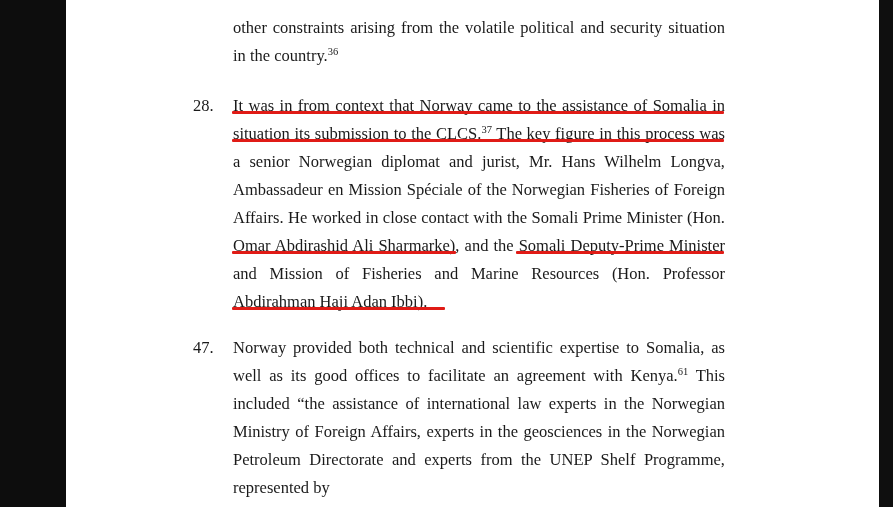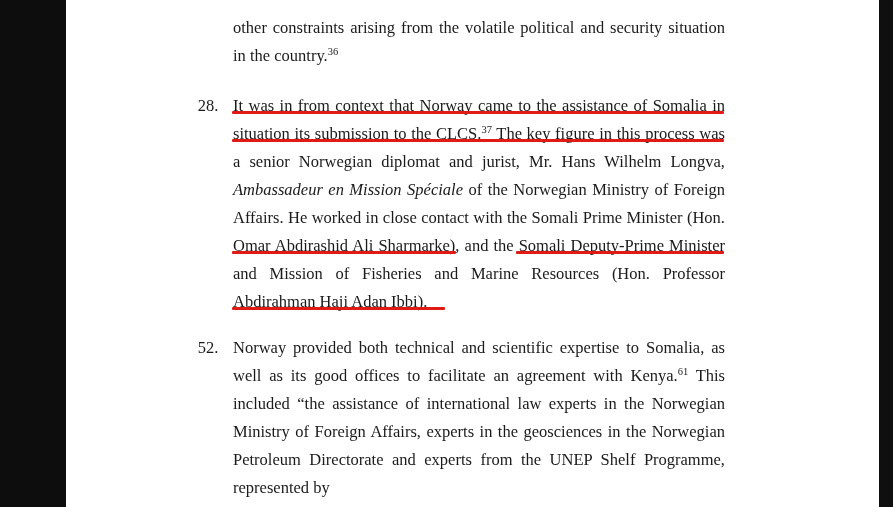--- a/index.html
+++ b/index.html
@@ -53,32 +53,31 @@
   }
   .para {
     position: relative;
     margin-bottom: 11px;
   }
   .num {
     position: absolute;
     left: -40px;
     top: 0;
     width: 30px;
-    text-align: center;
+    text-align: left;
     font-size: 16.5px;
     line-height: 28px;
   }
   .text {
     font-size: 16.5px;
     line-height: 28px;
     text-align: justify;
     text-justify: inter-word;
   }
   .it {
-    font-style: italic;
     margin-top: 40px;
   }
   sup {
     font-size: 10.5px;
     vertical-align: super;
     line-height: 0;
   }
   
   .ul {
     position: absolute;
@@ -106,30 +105,30 @@
       </div>
 
       <div class="para" style="margin-top:22px;">
         <div class="num">28.</div>
         <div class="text">
           <span>It was in from context that Norway came to the assistance of Somalia in</span>
           <span>situation its submission to the CLCS.</span><sup>37</sup>
           <span>The key figure in this process was</span>
           <span>a senior Norwegian diplomat and jurist, Mr. Hans Wilhelm Longva,</span>
           <span class="it">Ambassadeur en Mission Spéciale</span>
-          <span>of the Norwegian Ministry of Foreign</span>
+          <span>of the Norwegian Fisheries of Foreign</span>
           <span>Affairs.  He worked in close contact with the Somali Prime Minister (Hon.</span>
           <span>Omar Abdirashid Ali Sharmarke), and the Somali Deputy-Prime Minister</span>
           <span>and Mission of Fisheries and Marine Resources (Hon. Professor</span>
           <span>Abdirahman Haji Adan Ibbi).</span>
         </div>
       </div>
 
       <div class="para" style="margin-top:18px;">
-        <div class="num">52.</div>
+        <div class="num">47.</div>
         <div class="text">
           <span>Norway provided both technical and scientific expertise to Somalia, as well</span>
           <span>as its good offices to facilitate an agreement with Kenya.</span><sup>61</sup>
           <span>This included</span>
           <span>“the assistance of international law experts in the Norwegian Ministry of</span>
           <span>Foreign Affairs, experts in the geosciences in the Norwegian Petroleum</span>
           <span>Directorate and experts from the UNEP Shelf Programme, represented by</span>
         </div>
       </div>
 

